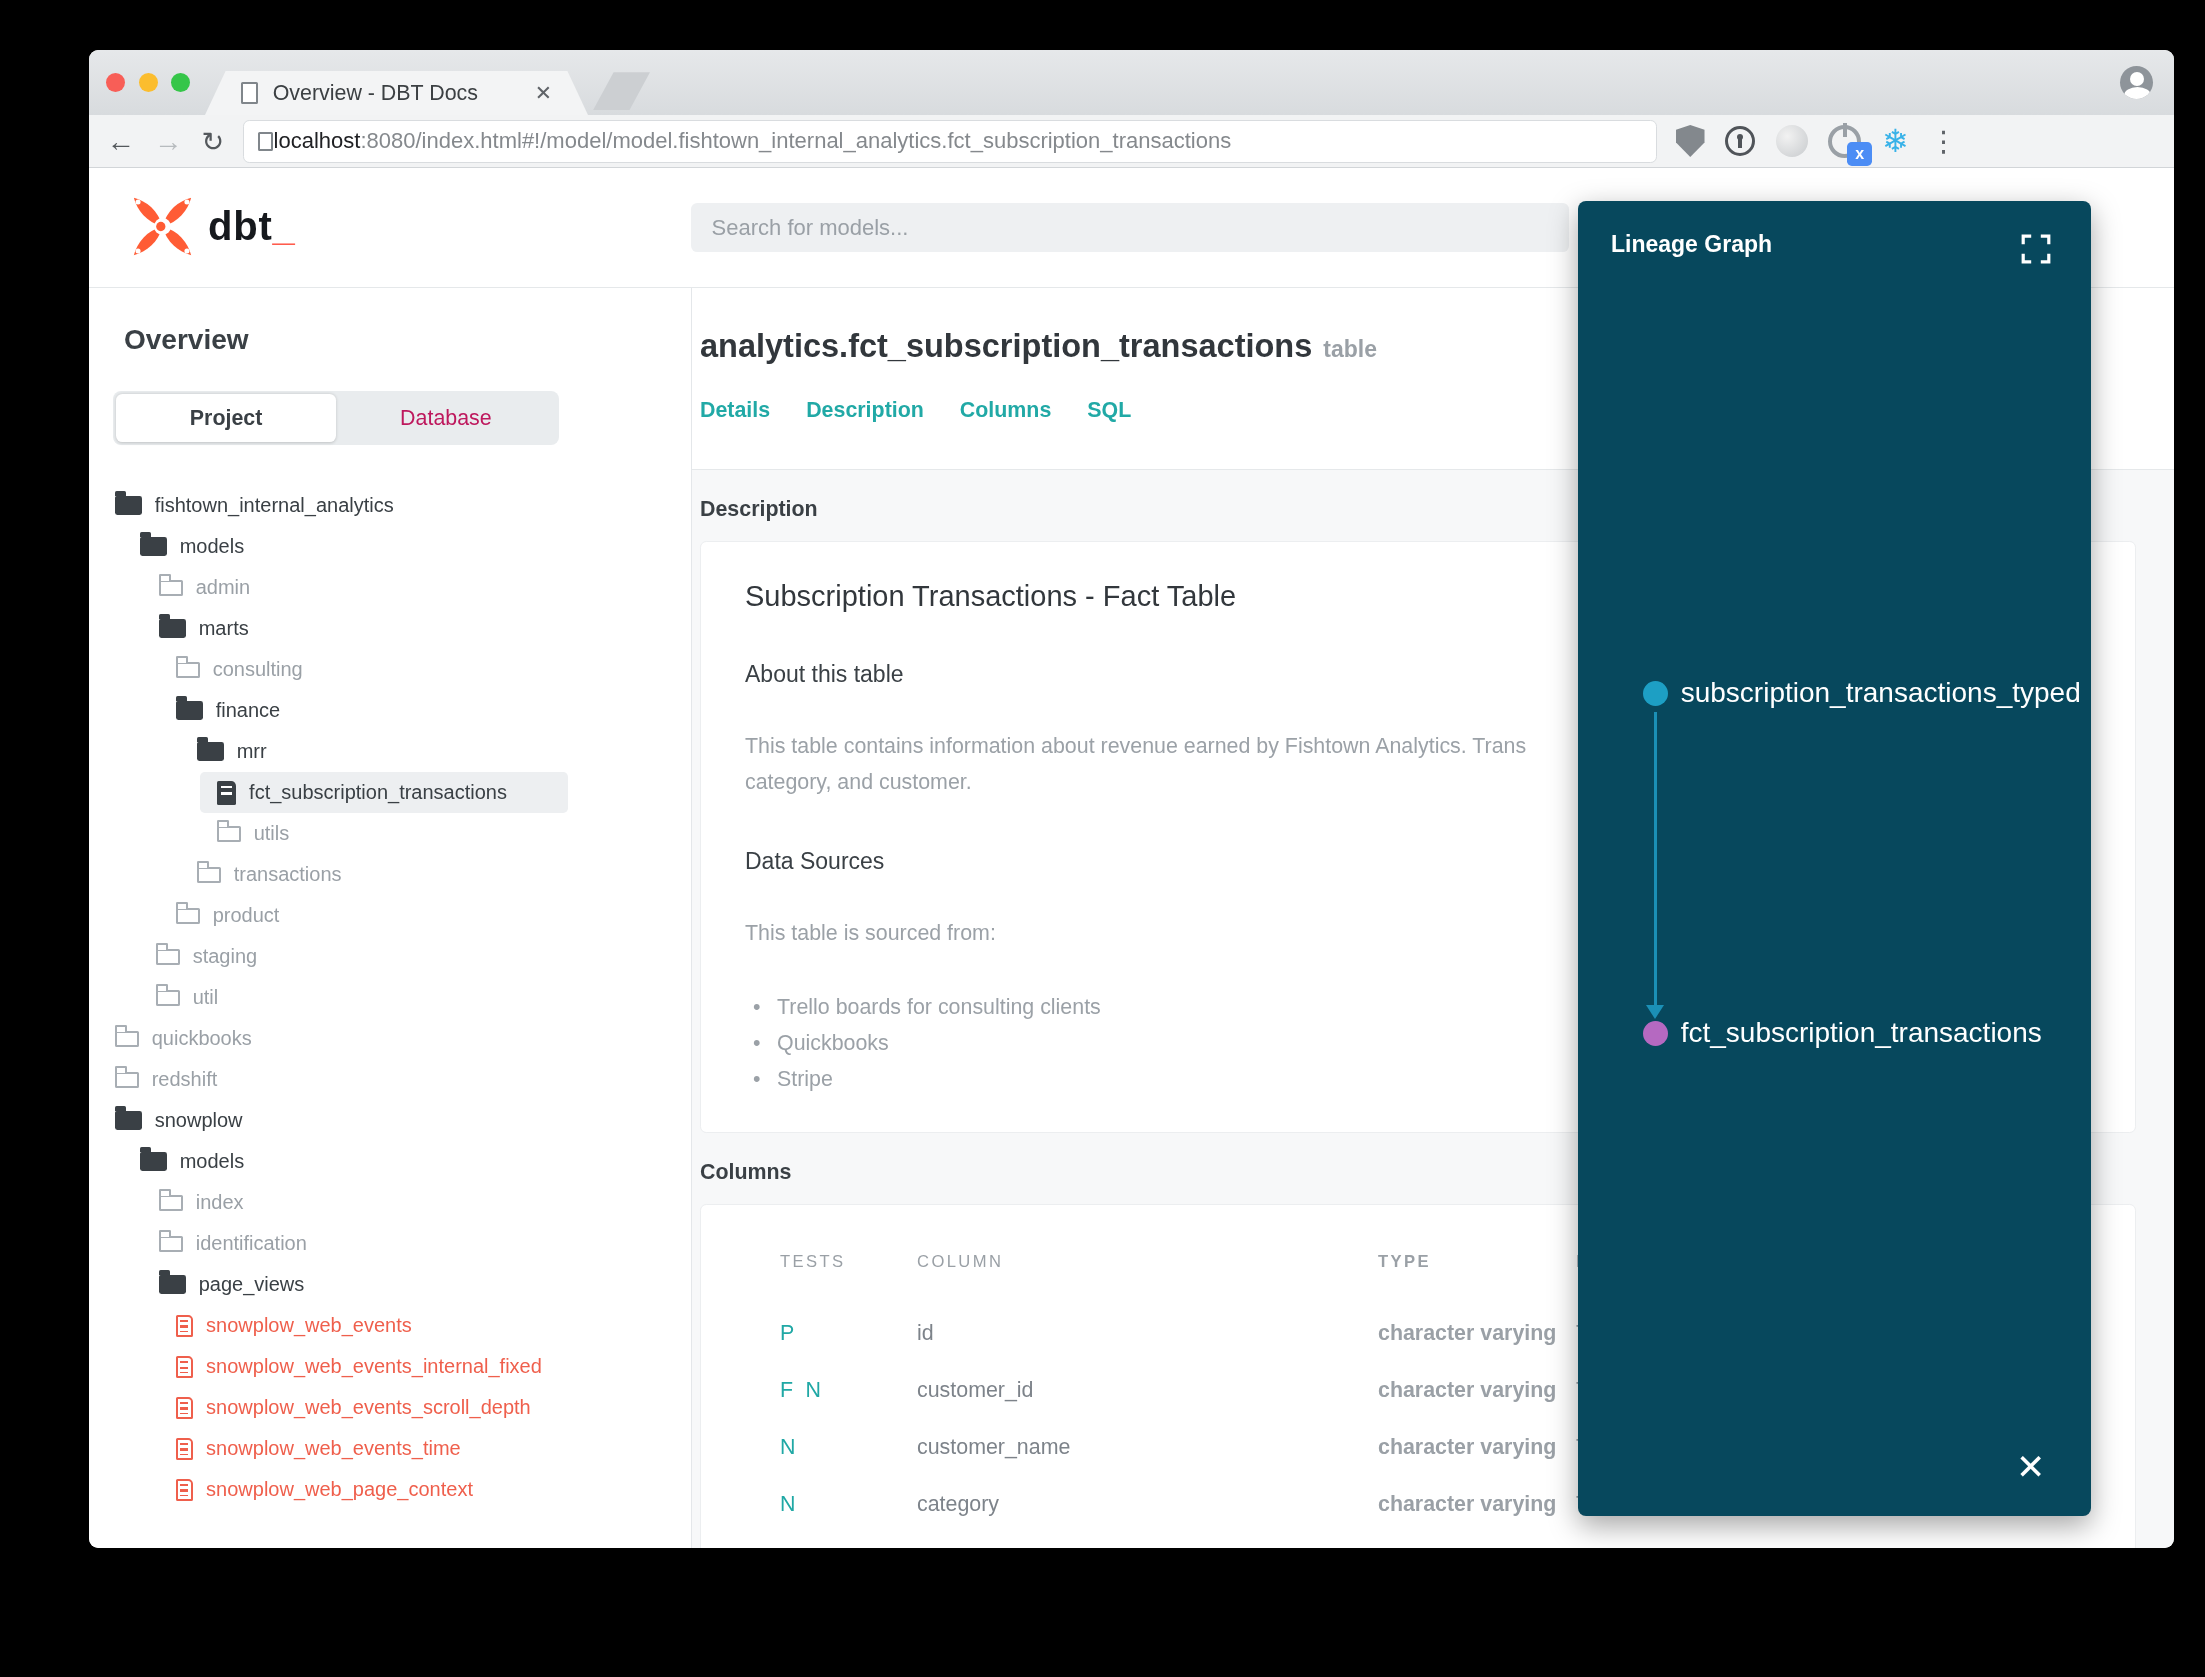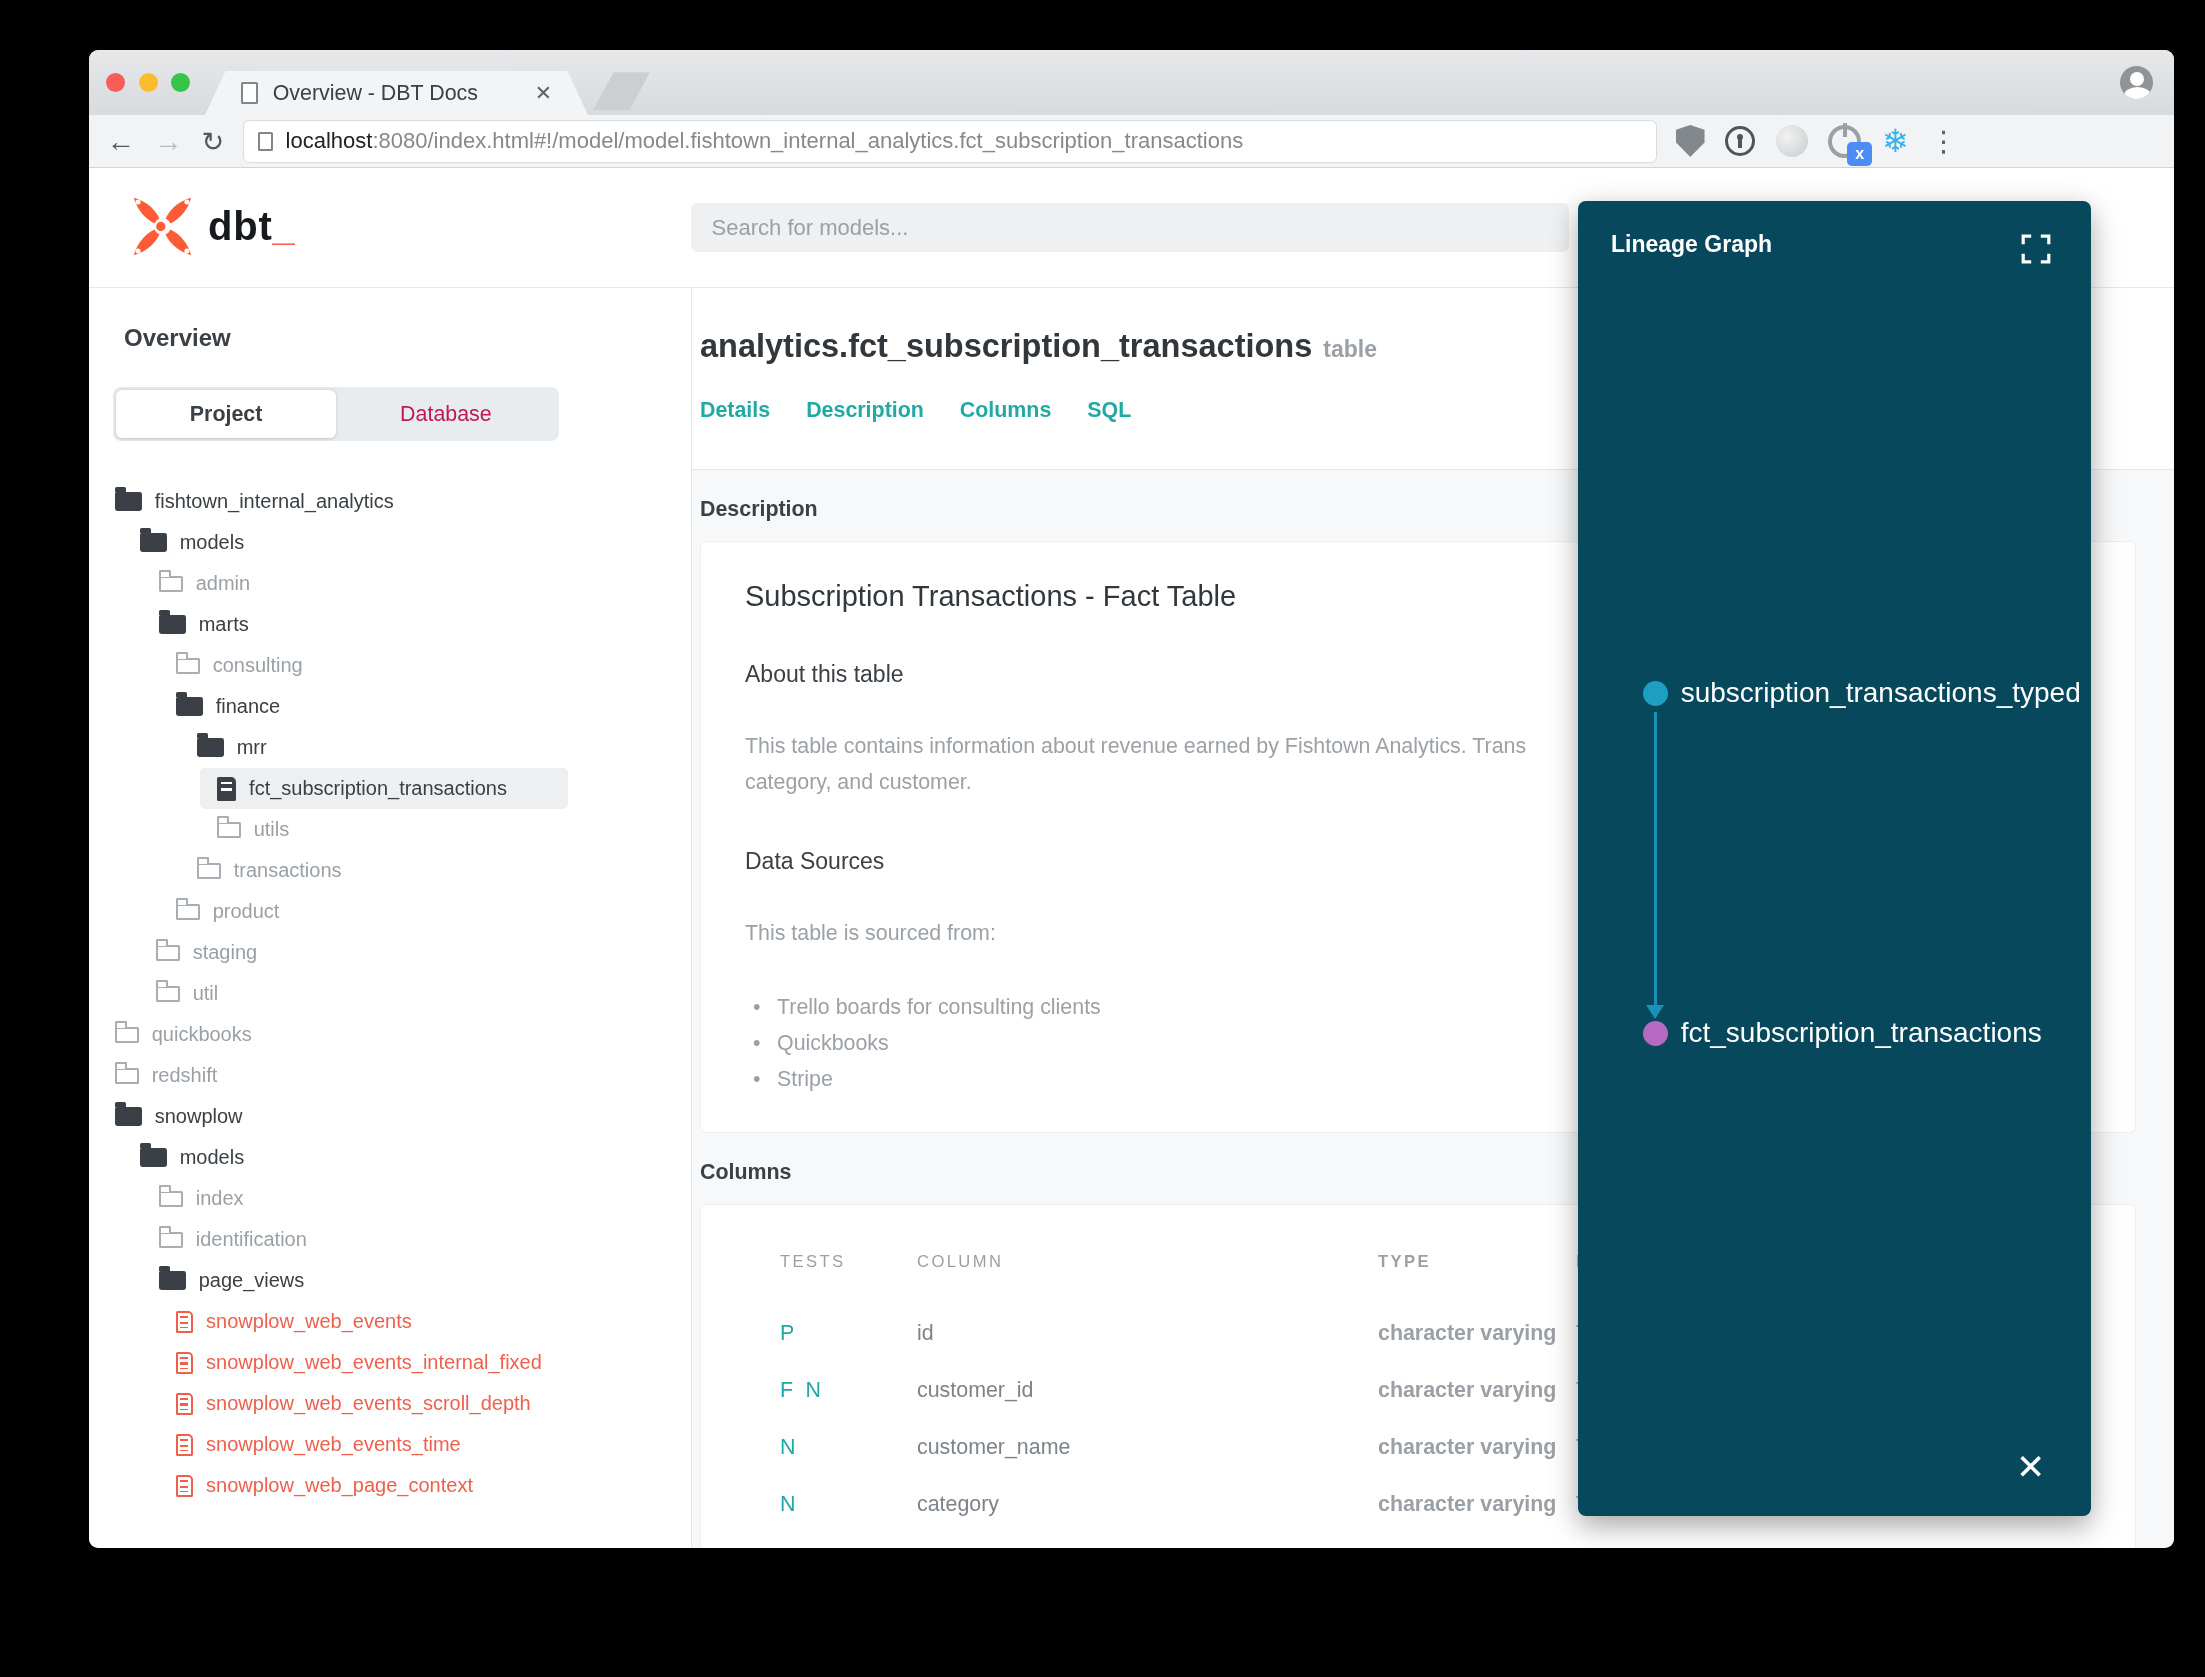--- a/index.html
+++ b/index.html
@@ -31,21 +31,21 @@
   .avatar::after { content:""; position:absolute; left:3.2px; top:21.4px; width:27px; height:17.4px; border-radius:50% 50% 0 0; background:#fff; }
 
   
   .toolbar { flex:0 0 53px; background:#f2f3f4; border-bottom:0.8px solid #d2d5d8; display:flex; align-items:center; padding:0 17.4px; gap:19px; }
   .nav-ic { font-size:28.5px; line-height:1; color:#54585c; }
   .nav-ic.disabled { color:#b7bbbe; }
   .ic-back::before { content:"←"; }
   .ic-fwd::before { content:"→"; }
   .ic-reload::before { content:"↻"; font-size:27px; }
   .urlbar { width:1414px; height:43px; background:#fff; border:0.8px solid #d9dcdf; border-radius:6.3px;
-            display:flex; align-items:center; padding:0 14.3px; gap:13px; overflow:hidden; }
+            display:flex; align-items:center; padding:0 14.3px; gap:1px; overflow:hidden; }
   .url-doc { flex:0 0 auto; width:14.3px; height:19px; border:2px solid #80868b; border-radius:1.6px; }
   .url-text { font-size:22px; white-space:nowrap; }
   .url-host { color:#202124; }
   .url-rest { color:#85898d; }
   .ext { display:flex; align-items:center; gap:20.6px; }
   .ext-shield { width:28.5px; height:32px; background:#83888d; clip-path:polygon(50% 0,100% 15%,100% 55%,50% 100%,0 55%,0 15%); }
   .ext-1p { width:30px; height:30px; border:3.2px solid #505459; border-radius:50%; position:relative; }
   .ext-1p::before { content:""; position:absolute; left:8.7px; top:4.8px; width:6.3px; height:6.3px; border-radius:50%; background:#505459; }
   .ext-1p::after { content:""; position:absolute; left:10.3px; top:9.5px; width:3.2px; height:9.5px; background:#505459; }
   .ext-opera { width:32px; height:32px; border-radius:50%; background:radial-gradient(circle at 35% 35%, #f2f2f2, #c7cacd); }
@@ -65,21 +65,21 @@
   .logo-text { font-size:40px; font-weight:bold; color:#16191d; letter-spacing:0.8px; }
   .logo-cursor { color:#ff5c4d; font-weight:bold; font-size:40px; }
   .search { position:absolute; left:602px; top:35px; width:878px; height:49px; background:#eef0f2; border:none; border-radius:6.3px;
             font-size:22px; color:#3a4045; padding:0 20.6px; font-family:"Liberation Sans", sans-serif; }
   .search::placeholder { color:#9aa0a6; }
 
   .app-body { flex:1; display:flex; min-height:0; }
 
   
   .sidebar { flex:0 0 603px; background:#fff; border-right:0.8px solid #e4e7ea; padding-top:36px; overflow:hidden; }
-  .sb-heading { margin-left:35px; font-size:24px; font-weight:bold; color:#3a4045; }
+  .sb-heading { margin-left:35px; font-size:28px; font-weight:bold; color:#3a4045; }
   .toggle { margin:35px 0 0 24px; width:446px; height:54px; background:#e9ecee; border-radius:8px; display:flex; padding:3.2px; }
   .toggle-btn { flex:1; display:flex; align-items:center; justify-content:center; font-size:21.4px; border-radius:6.3px; }
   .toggle-btn.active { background:#fff; color:#3a4045; font-weight:bold; box-shadow:0 0.8px 3.2px rgba(0,0,0,.18); }
   .toggle-btn.inactive { color:#be185d; }
   .tree { list-style:none; margin-top:40px; }
   .tree li { height:41px; display:flex; align-items:center; font-size:20px; }
   .t-dark { color:#3a4045; } .t-gray { color:#9aa0a6; } .t-red { color:#ef5f4c; }
   .tree li.selected { margin-left:111px; width:368px; padding-left:17.4px; background:#edeff1; border-radius:4.8px; }
   
   .ic { position:relative; display:inline-block; margin-right:12.7px; flex:0 0 auto; }

